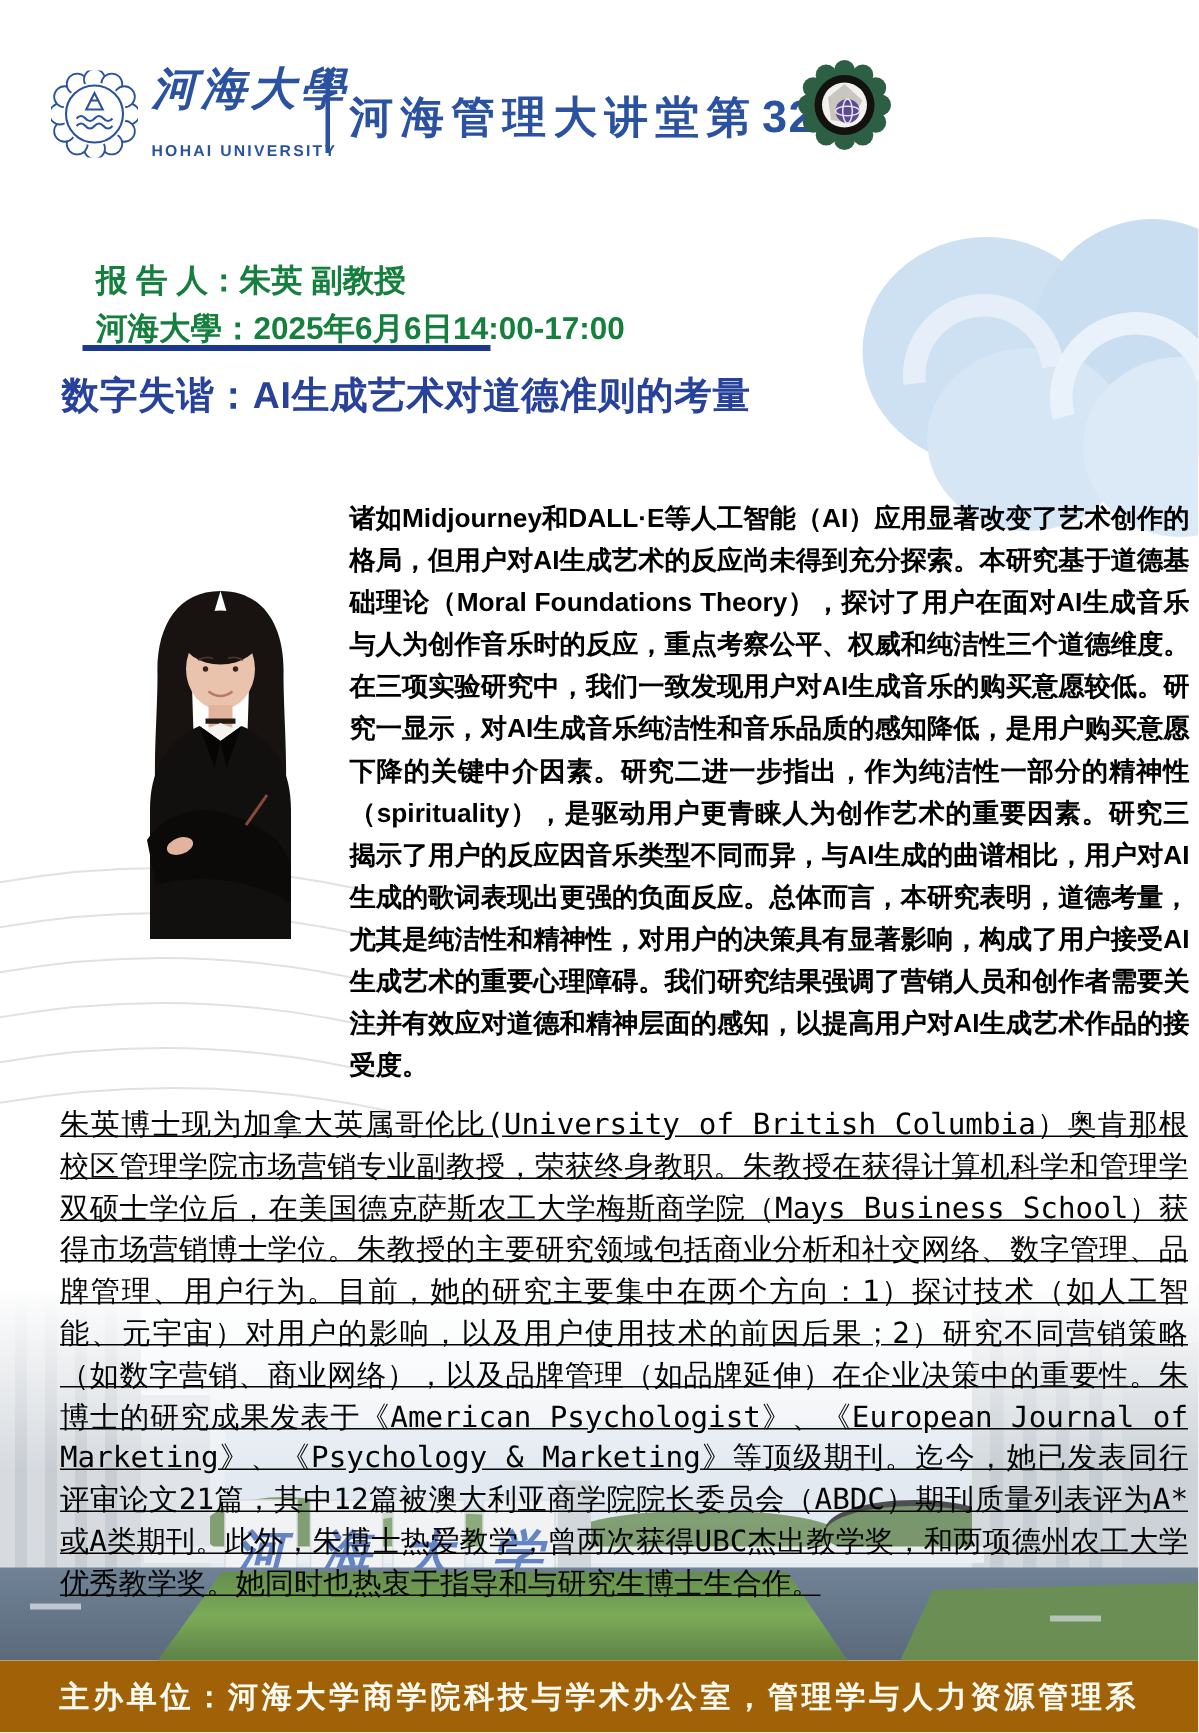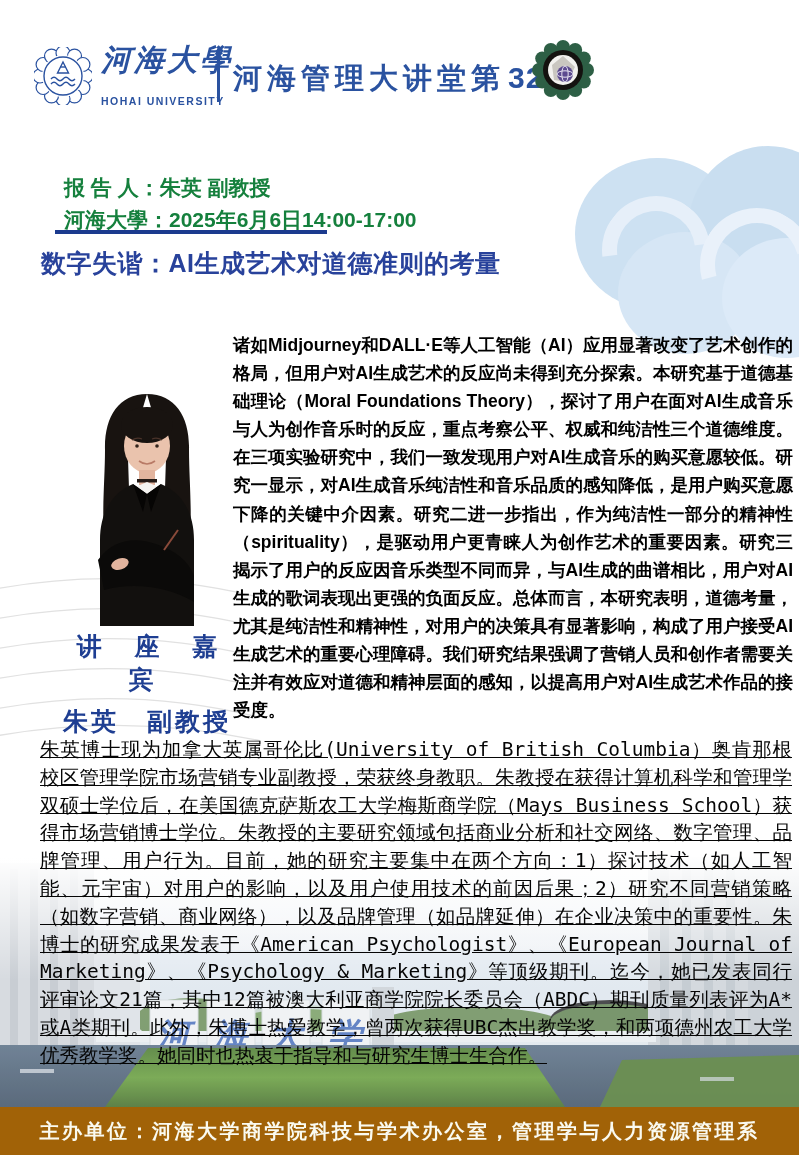--- a/index.html
+++ b/index.html
@@ -247,24 +247,20 @@
     <polygon points="48,104 71,94 94,104 90,136 52,136" fill="#f5f3f0"></polygon>
 
     <path d="M24,238 L24,152 C24,118 42,102 57,96 L71,106 L85,96 C100,102 118,118 118,152 L118,238 Z" fill="#12100e"></path>
     <path d="M57,96 L67,124 L71,106 Z M85,96 L75,124 L71,106 Z" fill="#060504"></path>
 
     <path d="M22,172 C36,152 58,148 80,156 C100,163 112,172 118,188 L118,214 C92,198 56,194 28,202 Z" fill="#0b0a09"></path>
     <ellipse cx="44" cy="176" rx="9" ry="5.5" fill="#e2b49e" transform="rotate(-18 44 176)"></ellipse>
     <path d="M88,162 L102,142" stroke="#8a4a3a" stroke-width="2"></path>
   </svg>
 
-  <div class="caption">
-    <div class="caption-role">讲 座 嘉 宾</div>
-    <div class="caption-name">朱英　副教授</div>
-  </div>
 
   <div class="abstract">诸如Midjourney和DALL·E等人工智能（AI）应用显著改变了艺术创作的格局，但用户对AI生成艺术的反应尚未得到充分探索。本研究基于道德基础理论（Moral Foundations Theory），探讨了用户在面对AI生成音乐与人为创作音乐时的反应，重点考察公平、权威和纯洁性三个道德维度。在三项实验研究中，我们一致发现用户对AI生成音乐的购买意愿较低。研究一显示，对AI生成音乐纯洁性和音乐品质的感知降低，是用户购买意愿下降的关键中介因素。研究二进一步指出，作为纯洁性一部分的精神性（spirituality），是驱动用户更青睐人为创作艺术的重要因素。研究三揭示了用户的反应因音乐类型不同而异，与AI生成的曲谱相比，用户对AI生成的歌词表现出更强的负面反应。总体而言，本研究表明，道德考量，尤其是纯洁性和精神性，对用户的决策具有显著影响，构成了用户接受AI生成艺术的重要心理障碍。我们研究结果强调了营销人员和创作者需要关注并有效应对道德和精神层面的感知，以提高用户对AI生成艺术作品的接受度。</div>
 
   <div class="bio">朱英博士现为加拿大英属哥伦比(University of British Columbia）奥肯那根校区管理学院市场营销专业副教授，荣获终身教职。朱教授在获得计算机科学和管理学双硕士学位后，在美国德克萨斯农工大学梅斯商学院（Mays Business School）获得市场营销博士学位。朱教授的主要研究领域包括商业分析和社交网络、数字管理、品牌管理、用户行为。目前，她的研究主要集中在两个方向：1）探讨技术（如人工智能、元宇宙）对用户的影响，以及用户使用技术的前因后果；2）研究不同营销策略（如数字营销、商业网络），以及品牌管理（如品牌延伸）在企业决策中的重要性。朱博士的研究成果发表于《American Psychologist》、《European Journal of Marketing》、《Psychology &amp; Marketing》等顶级期刊。迄今，她已发表同行评审论文21篇，其中12篇被澳大利亚商学院院长委员会（ABDC）期刊质量列表评为A*或A类期刊。此外，朱博士热爱教学，曾两次获得UBC杰出教学奖，和两项德州农工大学优秀教学奖。她同时也热衷于指导和与研究生博士生合作。</div>
 
   <div class="footer">
     <div class="footer-text">主办单位：河海大学商学院科技与学术办公室，管理学与人力资源管理系</div>
   </div>
 
 </div>

